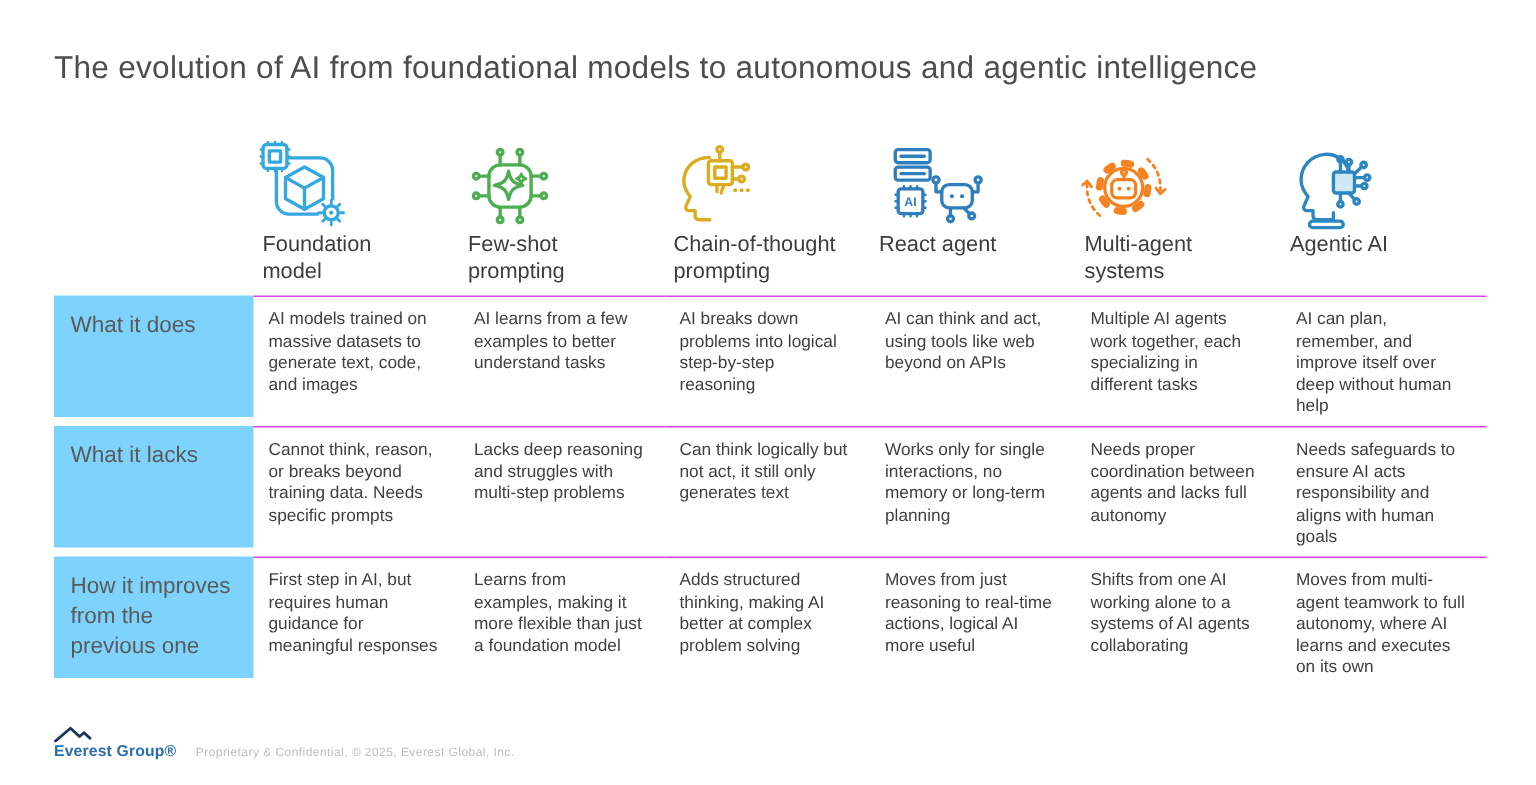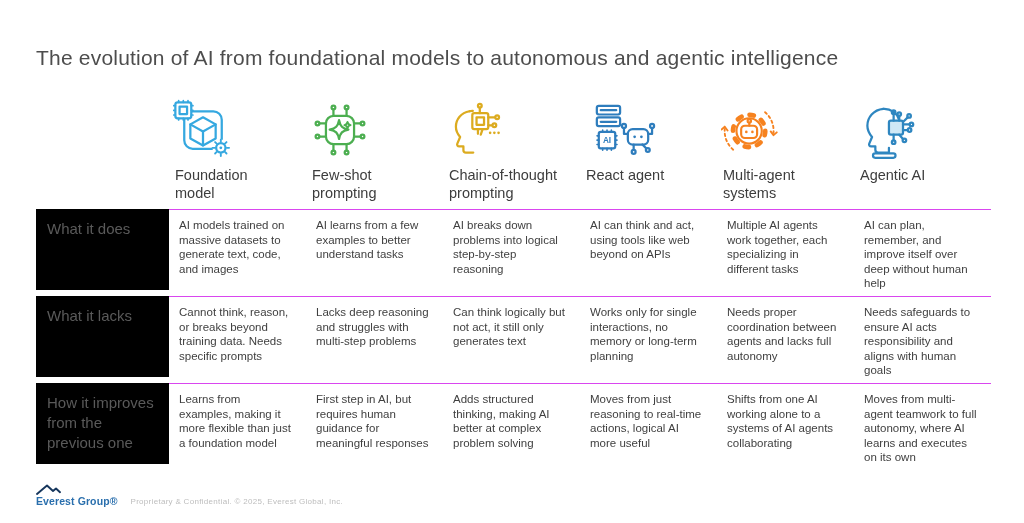--- a/index.html
+++ b/index.html
@@ -1,36 +1,36 @@
 <!DOCTYPE html>
 <html><head>
 <meta charset="utf-8">
 <style>
   html,body{margin:0;padding:0;}
   body{
     width:1024px;height:523px;position:relative;overflow:hidden;
     background:#ffffff;font-family:"Liberation Sans", sans-serif;
     -webkit-font-smoothing:antialiased;
   }
-  .page{padding:34px 0 0 36px;margin-top:12px;}
+  .page{padding:34px 0 0 36px;}
   .title{font-size:21px;color:#4d4d4d;letter-spacing:.2px;}
   .grid{
     margin-top:29px;
     display:grid;
     grid-template-columns:133px repeat(6,137px);
   }
   .hdr-spacer{height:auto;}
-  .hdr-icon{height:68px;display:flex;align-items:flex-start;padding-left:4px;box-sizing:border-box;}
+  .hdr-icon{height:68px;display:flex;align-items:flex-end;padding-left:4px;box-sizing:border-box;}
   .hdr-label{
     height:42px;display:flex;align-items:flex-start;padding:0 10px 6px 6px;
     font-size:14.5px;color:#3d3d3d;line-height:1.22;box-sizing:border-box;
   }
   .hdr-label span{max-width:112px;display:inline-block;}
   .row-label{
-    background:#000000;margin-bottom:6px;
+    background:#7dd3fc;margin-bottom:6px;
     padding:10px 12px 0 11px;font-size:15px;color:#5a5a5a;line-height:1.32;
     box-sizing:border-box;
   }
   .cell{
     border-top:1px solid #d946ef;
     padding:8px 13px 0 10px;min-height:87px;box-sizing:border-box;
     font-size:11.5px;color:#3f3f3f;line-height:1.27;
   }
   .footer{
     position:absolute;left:36px;bottom:16px;
@@ -196,22 +196,22 @@
 
     <div class="row-label">What it lacks</div>
     <div class="cell">Cannot think, reason, or breaks beyond training data. Needs specific prompts</div>
     <div class="cell">Lacks deep reasoning and struggles with multi-step problems</div>
     <div class="cell">Can think logically but not act, it still only generates text</div>
     <div class="cell">Works only for single interactions, no memory or long-term planning</div>
     <div class="cell">Needs proper coordination between agents and lacks full autonomy</div>
     <div class="cell">Needs safeguards to ensure AI acts responsibility and aligns with human goals</div>
 
     <div class="row-label">How it improves from the previous one</div>
+    <div class="cell">First step in AI, but requires human guidance for meaningful responses</div>
     <div class="cell">Learns from examples, making it more flexible than just a foundation model</div>
-    <div class="cell">First step in AI, but requires human guidance for meaningful responses</div>
     <div class="cell">Adds structured thinking, making AI better at complex problem solving</div>
     <div class="cell">Moves from just reasoning to real-time actions, logical AI more useful</div>
     <div class="cell">Shifts from one AI working alone to a systems of AI agents collaborating</div>
     <div class="cell">Moves from multi-agent teamwork to full autonomy, where AI learns and executes on its own</div>
   </div>
 </div>
 
 <div class="footer">
   <div class="brand">
     <svg width="34" height="11" viewBox="0 0 34 11" fill="none">

